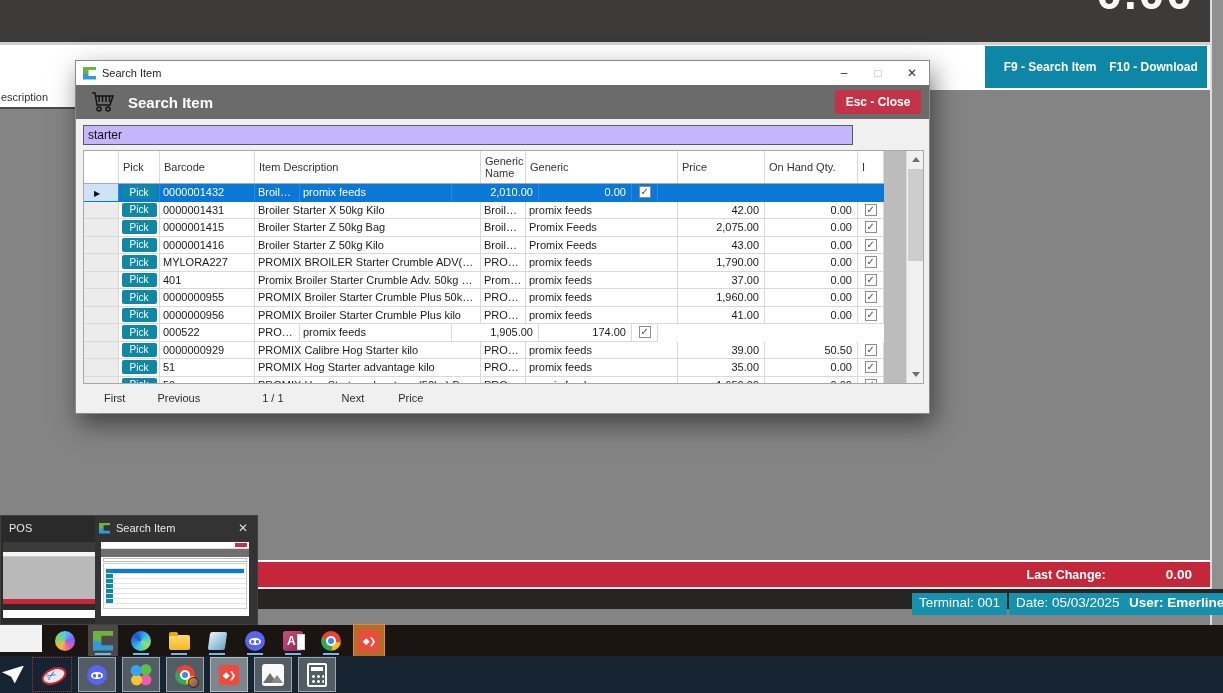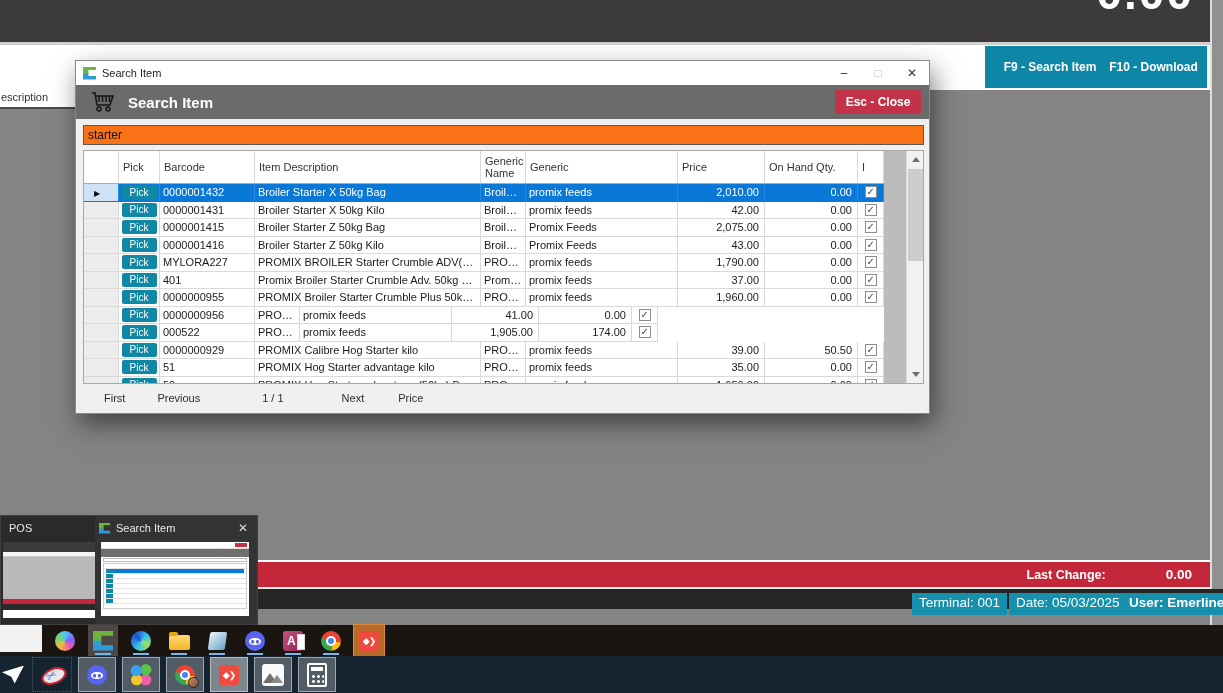--- a/index.html
+++ b/index.html
@@ -29,22 +29,22 @@
              clip-path:polygon(0 0,100% 0,100% 26%,42% 26%,42% 74%,100% 74%,100% 100%,0 100%); }
   .dlg-title{ font-size:11px; color:#222; }
   .dlg-winbtns{ margin-left:auto; display:flex; height:100%; }
   .winbtn{ width:34px; height:100%; display:flex; align-items:center; justify-content:center; font-size:12px; color:#333; cursor:default; }
   .winbtn.max{ color:#b9b9b9; }
   .dlg-band{ height:34px; background:#6b6b6b; position:relative; display:flex; align-items:center; }
   .cart-icon{ margin-left:14px; }
   .band-title{ color:#fff; font-size:15px; font-weight:bold; margin-left:12px; }
   .esc-btn{ position:absolute; right:8px; top:5px; width:86px; height:24px; background:#c2334a; color:#fff; border:none;
             font-size:12px; font-weight:bold; font-family:"Liberation Sans",sans-serif; border-radius:2px; cursor:default; }
-  .dlg-search{ display:block; margin:6px 7px 5px 7px; width:841px; height:20px; border:1px solid #5a5a5a; font-size:12px;
-               padding:1px 4px; font-family:"Liberation Sans",sans-serif; background:#f97316; color:#111; }
+  .dlg-search{ display:block; margin:6px 7px 5px 7px; width:770px; height:20px; border:1px solid #5a5a5a; font-size:12px;
+               padding:1px 4px; font-family:"Liberation Sans",sans-serif; background:#c4b5fd; color:#111; }
 
   
   .grid{ position:absolute; left:7px; top:89px; width:841px; height:234px; background:#bcbcbc; border:1px solid #a8a8a8; overflow:hidden; }
   .grid-inner{ position:absolute; left:0; top:0; width:800px; }
   .g-head{ display:flex; height:33px; background:#fff; border-bottom:1px solid #ababab; }
   .g-head .hc{ font-size:11px; color:#333; display:flex; align-items:center; padding:0 4px; border-right:1px solid #d9d9d9; line-height:12px; }
   .g-body{ height:199px; overflow:hidden; background:#fff; }
   .t-row{ display:flex; height:17.5px; background:#fff; }
   .t-row .tc{ font-size:11px; color:#1a1a1a; line-height:16.5px; padding:0 3px; border-right:1px solid #d9d9d9;
               border-bottom:1px solid #d9d9d9; white-space:nowrap; overflow:hidden; text-overflow:ellipsis; }
@@ -340,21 +340,20 @@
             <div class="hc" style="width: 93px;">On Hand Qty.</div>
             <div class="hc" style="width: 26px;">I</div>
           </div>
         <div class="g-body" id="gridBody">
             <div class="t-row selected">
               <div class="tc c-ind" style="width: 35px;"></div>
               <div class="tc pick-cell" style="width: 41px;">
                 <button class="pick-btn">Pick</button>
               </div>
               <div class="tc " style="width: 95px;">0000001432</div>
-              <div class="tc " style="width: 226px;">Broiler Starter X 50kg Bag</div>
               <div class="tc " style="width: 45px;">Broiler ...</div>
               <div class="tc " style="width: 152px;">promix feeds</div>
               <div class="tc num" style="width: 87px;">2,010.00</div>
               <div class="tc num" style="width: 93px;">0.00</div>
               <div class="tc chk-cell" style="width: 26px;">
                 <span class="chk"></span>
               </div>
             </div>
             <div class="t-row">
               <div class="tc c-ind" style="width: 35px;"></div>
@@ -445,20 +444,21 @@
               <div class="tc chk-cell" style="width: 26px;">
                 <span class="chk"></span>
               </div>
             </div>
             <div class="t-row">
               <div class="tc c-ind" style="width: 35px;"></div>
               <div class="tc pick-cell" style="width: 41px;">
                 <button class="pick-btn">Pick</button>
               </div>
               <div class="tc " style="width: 95px;">0000000956</div>
+              <div class="tc " style="width: 226px;">PROMIX Broiler Starter Crumble Plus kilo</div>
               <div class="tc " style="width: 45px;">PROMI...</div>
               <div class="tc " style="width: 152px;">promix feeds</div>
               <div class="tc num" style="width: 87px;">41.00</div>
               <div class="tc num" style="width: 93px;">0.00</div>
               <div class="tc chk-cell" style="width: 26px;">
                 <span class="chk"></span>
               </div>
             </div>
             <div class="t-row">
               <div class="tc c-ind" style="width: 35px;"></div>

